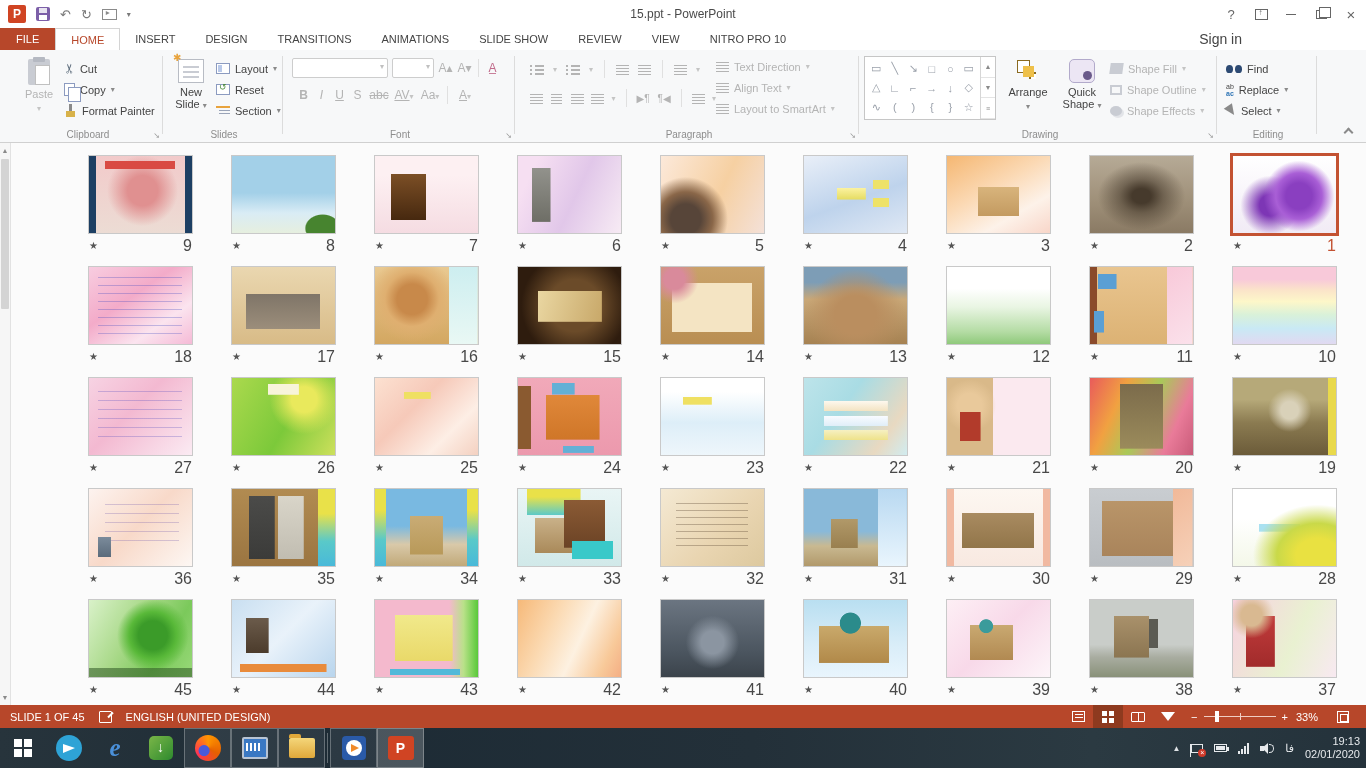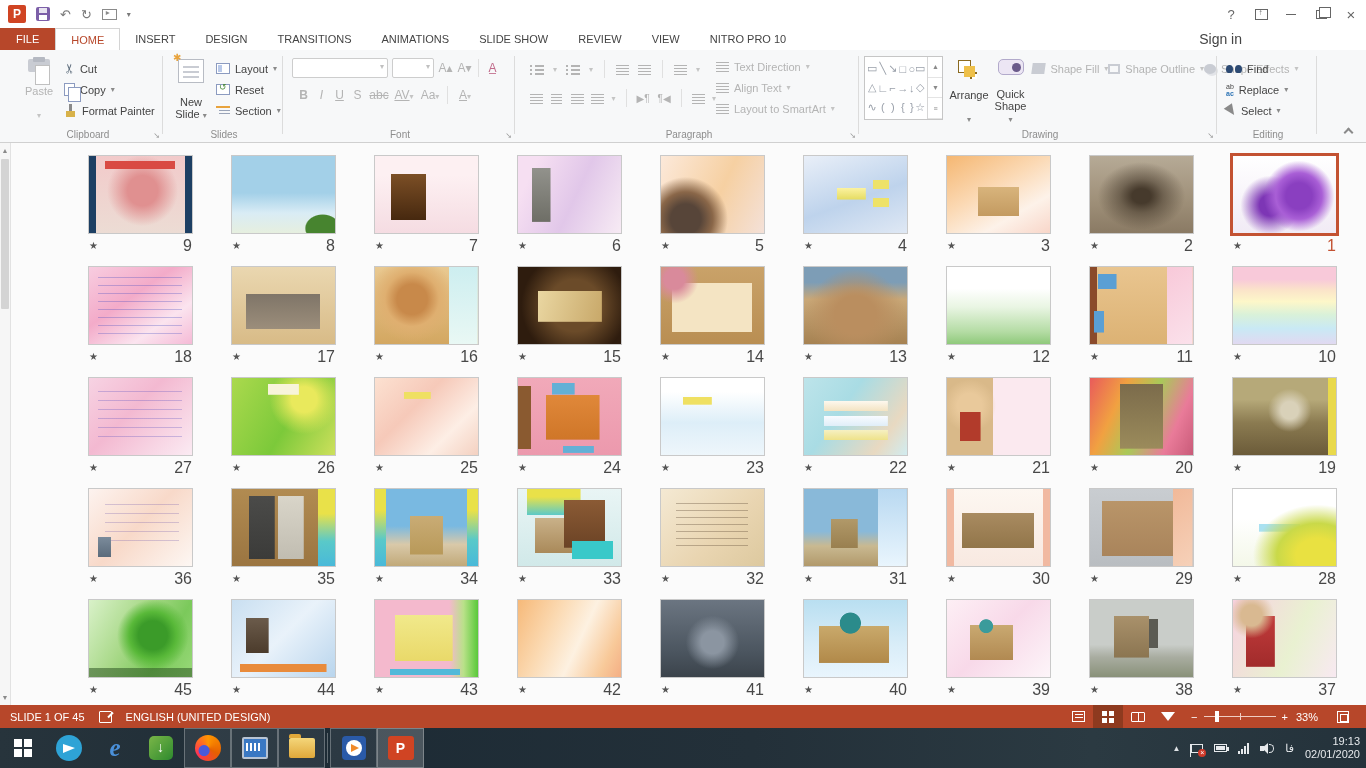--- a/index.html
+++ b/index.html
@@ -32,21 +32,21 @@
   .tab{font-size:11px;color:#444;padding:4px 15px;height:22px;display:flex;align-items:center;cursor:default}
   .tab.active{background:#fff;color:#B7472A;border:1px solid #d4d4d4;border-bottom:none}
   .signin{position:absolute;right:14px;bottom:3px;font-size:14px;color:#444}
 
   
   .ribbon{position:absolute;left:0;top:50px;width:1366px;height:93px;background:#f7f8f9;border-bottom:1px solid #d0d0d0}
   .rgroup{position:absolute;top:0;height:92px}
   .rgroup::after{content:"";position:absolute;right:-1px;top:6px;height:78px;width:1px;background:#dcdcdc}
   .glabel{position:absolute;bottom:2px;left:0;right:0;text-align:center;font-size:10px;color:#8d8d8d}
   .dlg{position:absolute;right:2px;bottom:2px;font-size:8px;color:#9a9a9a}
-  .bigbtn{display:inline-flex;flex-direction:column;align-items:center;justify-content:flex-start;gap:13px;padding-top:7px;width:50px;height:70px;font-size:11px;color:#444;text-align:center;line-height:12px}
+  .bigbtn{display:inline-flex;flex-direction:column;align-items:center;justify-content:flex-start;gap:3px;padding-top:7px;width:50px;height:70px;font-size:11px;color:#444;text-align:center;line-height:12px}
   .bigbtn.dis{color:#b4b4b4}
   .srow{display:flex;align-items:center;gap:5px;height:21px;font-size:11px;color:#444;white-space:nowrap}
   .srow.dis{color:#b4b4b4}
   .caret{font-size:8px;color:#8a8a8a}
   .caret.dis{color:#c4c4c4}
   
   .ic-paste{width:22px;height:26px;background:#c9ccd3;border-radius:2px;position:relative}
   .ic-paste::before{content:"";position:absolute;left:5px;top:-2px;width:12px;height:5px;background:#b5b9c2;border-radius:1px}
   .ic-paste::after{content:"";position:absolute;left:7px;top:6px;width:13px;height:18px;background:#fff;border:1px solid #c0c0c0}
   .ic-cut{font-size:13px;color:#5a6a7a;transform:rotate(-90deg)}
@@ -188,20 +188,21 @@
 
   <div class="titlebar">
     <div class="qat">
       <span class="ppticon">P</span>
       <span class="saveicon"></span>
       <span class="qglyph">↶</span>
       <span class="qglyph">↻</span>
       <span class="qmonitor"></span>
       <span class="qglyph" style="font-size:8px">▾</span>
     </div>
+    <div class="title-text">15.ppt - PowerPoint</div>
     <div class="wincontrols">
       <span class="wc">?</span>
       <span class="wc">
           <span class="wc-ribbonopt"></span>
         </span>
       <span class="wc">
           <span class="minbar"></span>
         </span>
       <span class="wc">
           <span class="wc-restore"></span>
@@ -387,21 +388,21 @@
         </div>
         <div class="bigbtn" style="padding-top:3px;width:52px">
           <span class="ic-arrange"></span>
           <span>Arrange</span>
             <span class="caret">▾</span>
         </div>
         <div class="bigbtn" style="padding-top:3px;width:44px">
           <span class="ic-qstyle"></span>
           <span><span>Quick</span><br><span>Shape</span> <span class="caret">▾</span></span>
         </div>
-        <div style="display:flex;flex-direction:row;padding-top:2px">
+        <div style="display:flex;flex-direction:column;padding-top:2px">
           <div class="srow dis">
               <span class="ic-fill"></span>
               <span>Shape Fill</span>
               <span class="caret dis">▾</span>
             </div>
           <div class="srow dis">
               <span class="ic-outline"></span>
               <span>Shape Outline</span>
               <span class="caret dis">▾</span>
             </div>

